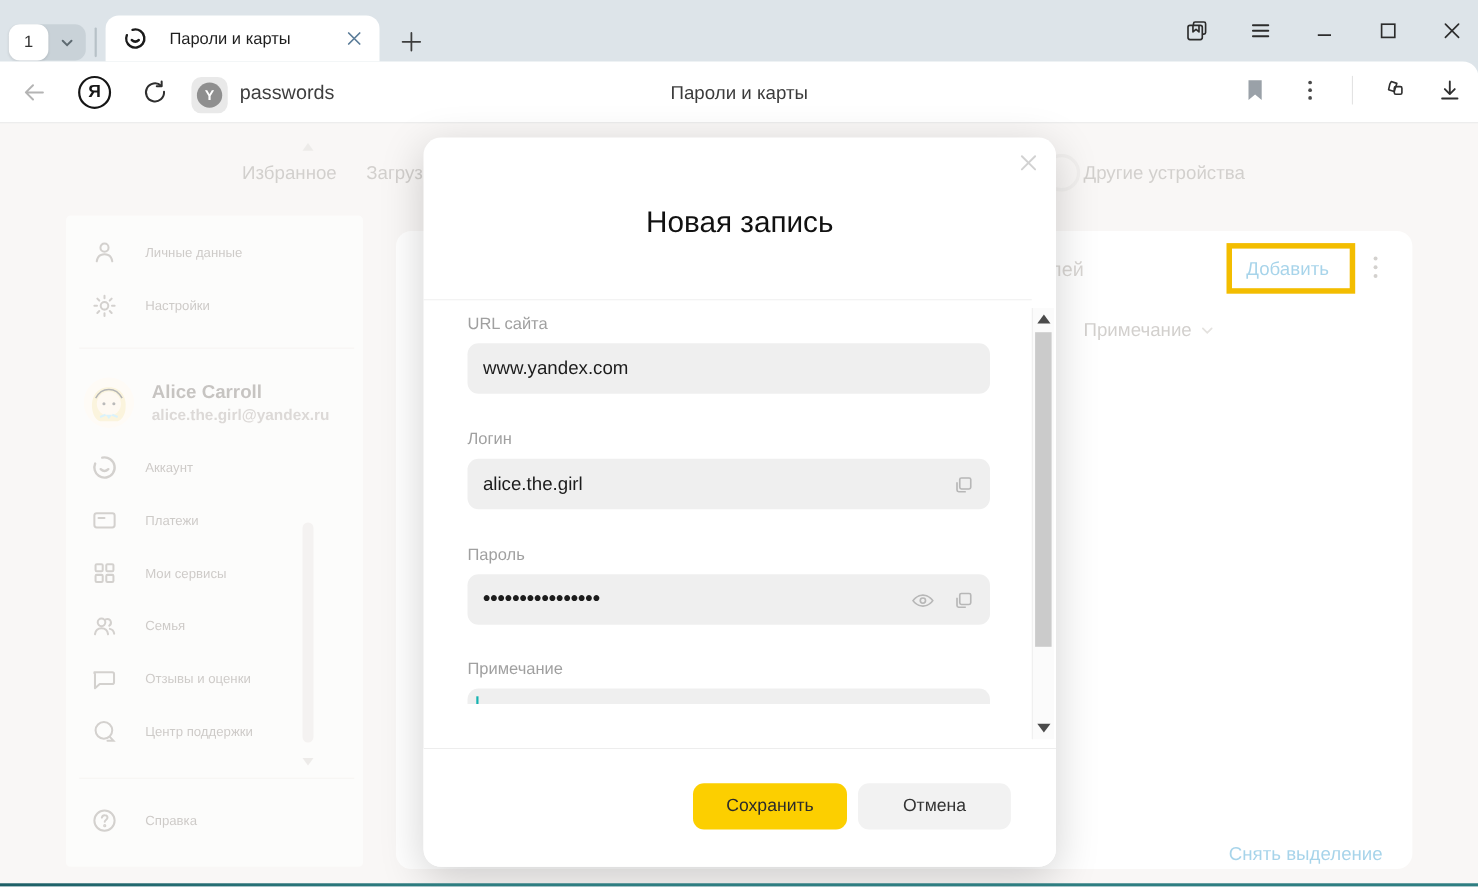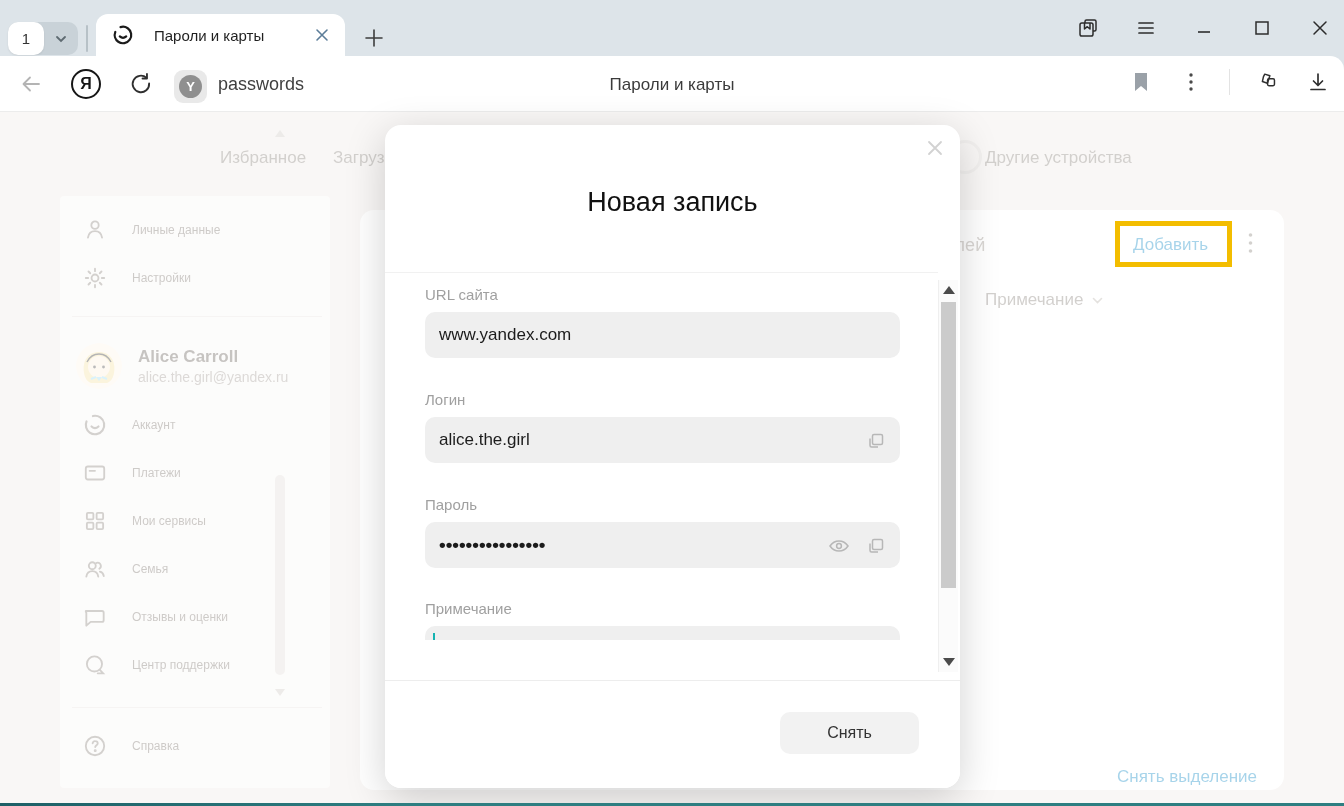--- a/index.html
+++ b/index.html
@@ -43,21 +43,21 @@
   .device-ring { position:absolute; left:948px; top:28px; width:34px; height:34px; border:3px solid #dcd8d4; border-radius:50%; }
 
   .sidebar { position:absolute; left:60px; top:84px; width:270px; height:592px; background:rgba(255,255,255,.55); border-radius:4px; }
   .side-item { height:48px; display:flex; align-items:center; gap:24px; padding-left:22px; color:#7d766f; font-size:12px; }
   .side-item .icn { width:26px; height:26px; color:#8d867f; flex:0 0 auto; }
   .side-pad-top { height:10px; }
   .side-divider { height:1px; background:#e7e3df; margin:14px 8px 14px 12px; }
   .profile { display:flex; align-items:center; gap:16px; padding-left:16px; height:70px; }
   .profile .avatar { width:46px; height:46px; border-radius:50%; overflow:hidden; flex:0 0 auto; }
   .profile .pname { font-size:17px; font-weight:bold; color:#6b645e; }
-  .profile .pemail { font-size:14px; color:#a39c96; margin-top:2px; }
+  .profile .pemail { font-size:14px; color:#a39c96; margin-top:2px;font-weight:bold; }
   .side-scroll { position:absolute; left:273px; top:18px; width:14px; height:560px; }
   .side-scroll .thumb { position:absolute; left:2px; top:345px; width:10px; height:200px; background:#e2ded9; border-radius:5px; }
   .tri-up { width:0; height:0; border-left:5px solid transparent; border-right:5px solid transparent; border-bottom:7px solid #cfcbc6; }
   .tri-down { width:0; height:0; border-left:5px solid transparent; border-right:5px solid transparent; border-top:7px solid #cfcbc6; }
   .side-scroll .a-up { position:absolute; left:2px; top:0; }
   .side-scroll .a-down { position:absolute; left:2px; bottom:-6px; }
 
   .main-card { position:absolute; left:360px; top:98px; width:924px; height:580px; background:#fff; border-radius:14px; }
   .search-frag { position:absolute; left:585px; top:25px; font-size:18px; color:#9b948d; }
   .add-link { position:absolute; left:773px; top:25px; font-size:17px; color:#1a8ec8; }
@@ -413,18 +413,19 @@
       <div class="caret"></div>
     </div>
 
     <div class="m-scroll">
       <div class="a-up"></div>
       <div class="thumb"></div>
       <div class="a-down"></div>
     </div>
 
     <div class="modal-footer">
-      <button class="btn btn-cancel">Снять</button>
+      <button class="btn btn-save">Сохранить</button>
+      <button class="btn btn-cancel">Отмена</button>
     </div>
   </div>
 
   <div class="window-edge"></div>
 </div>
 
 </body></html>

